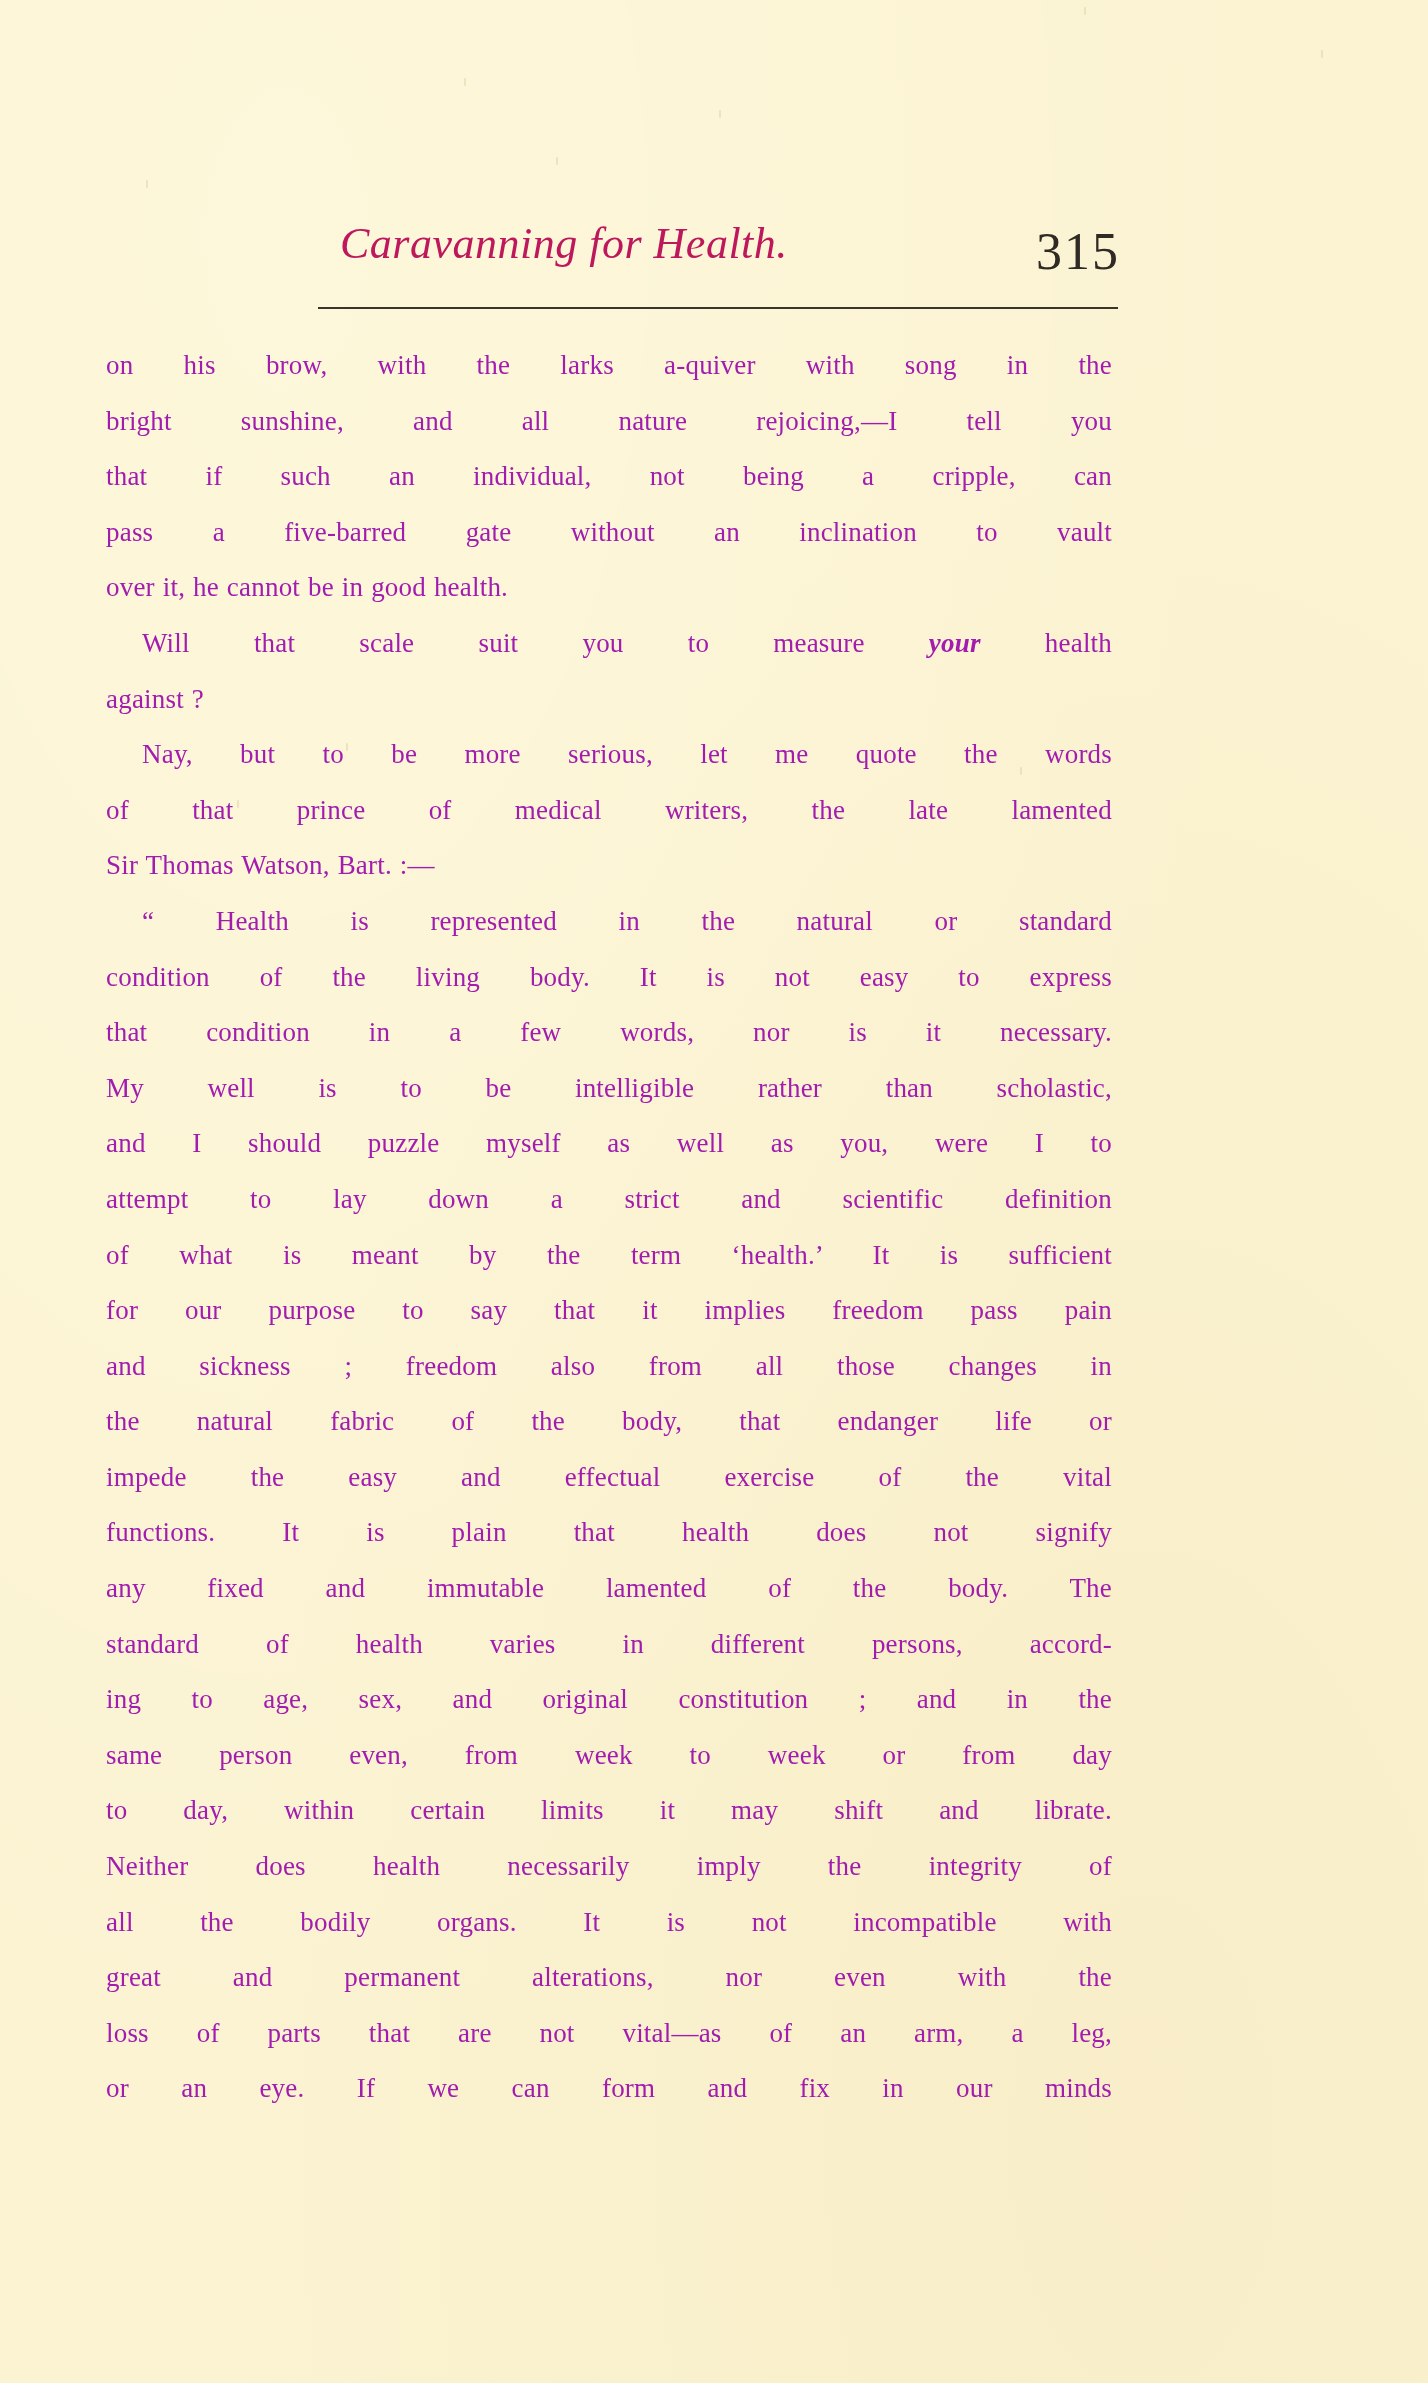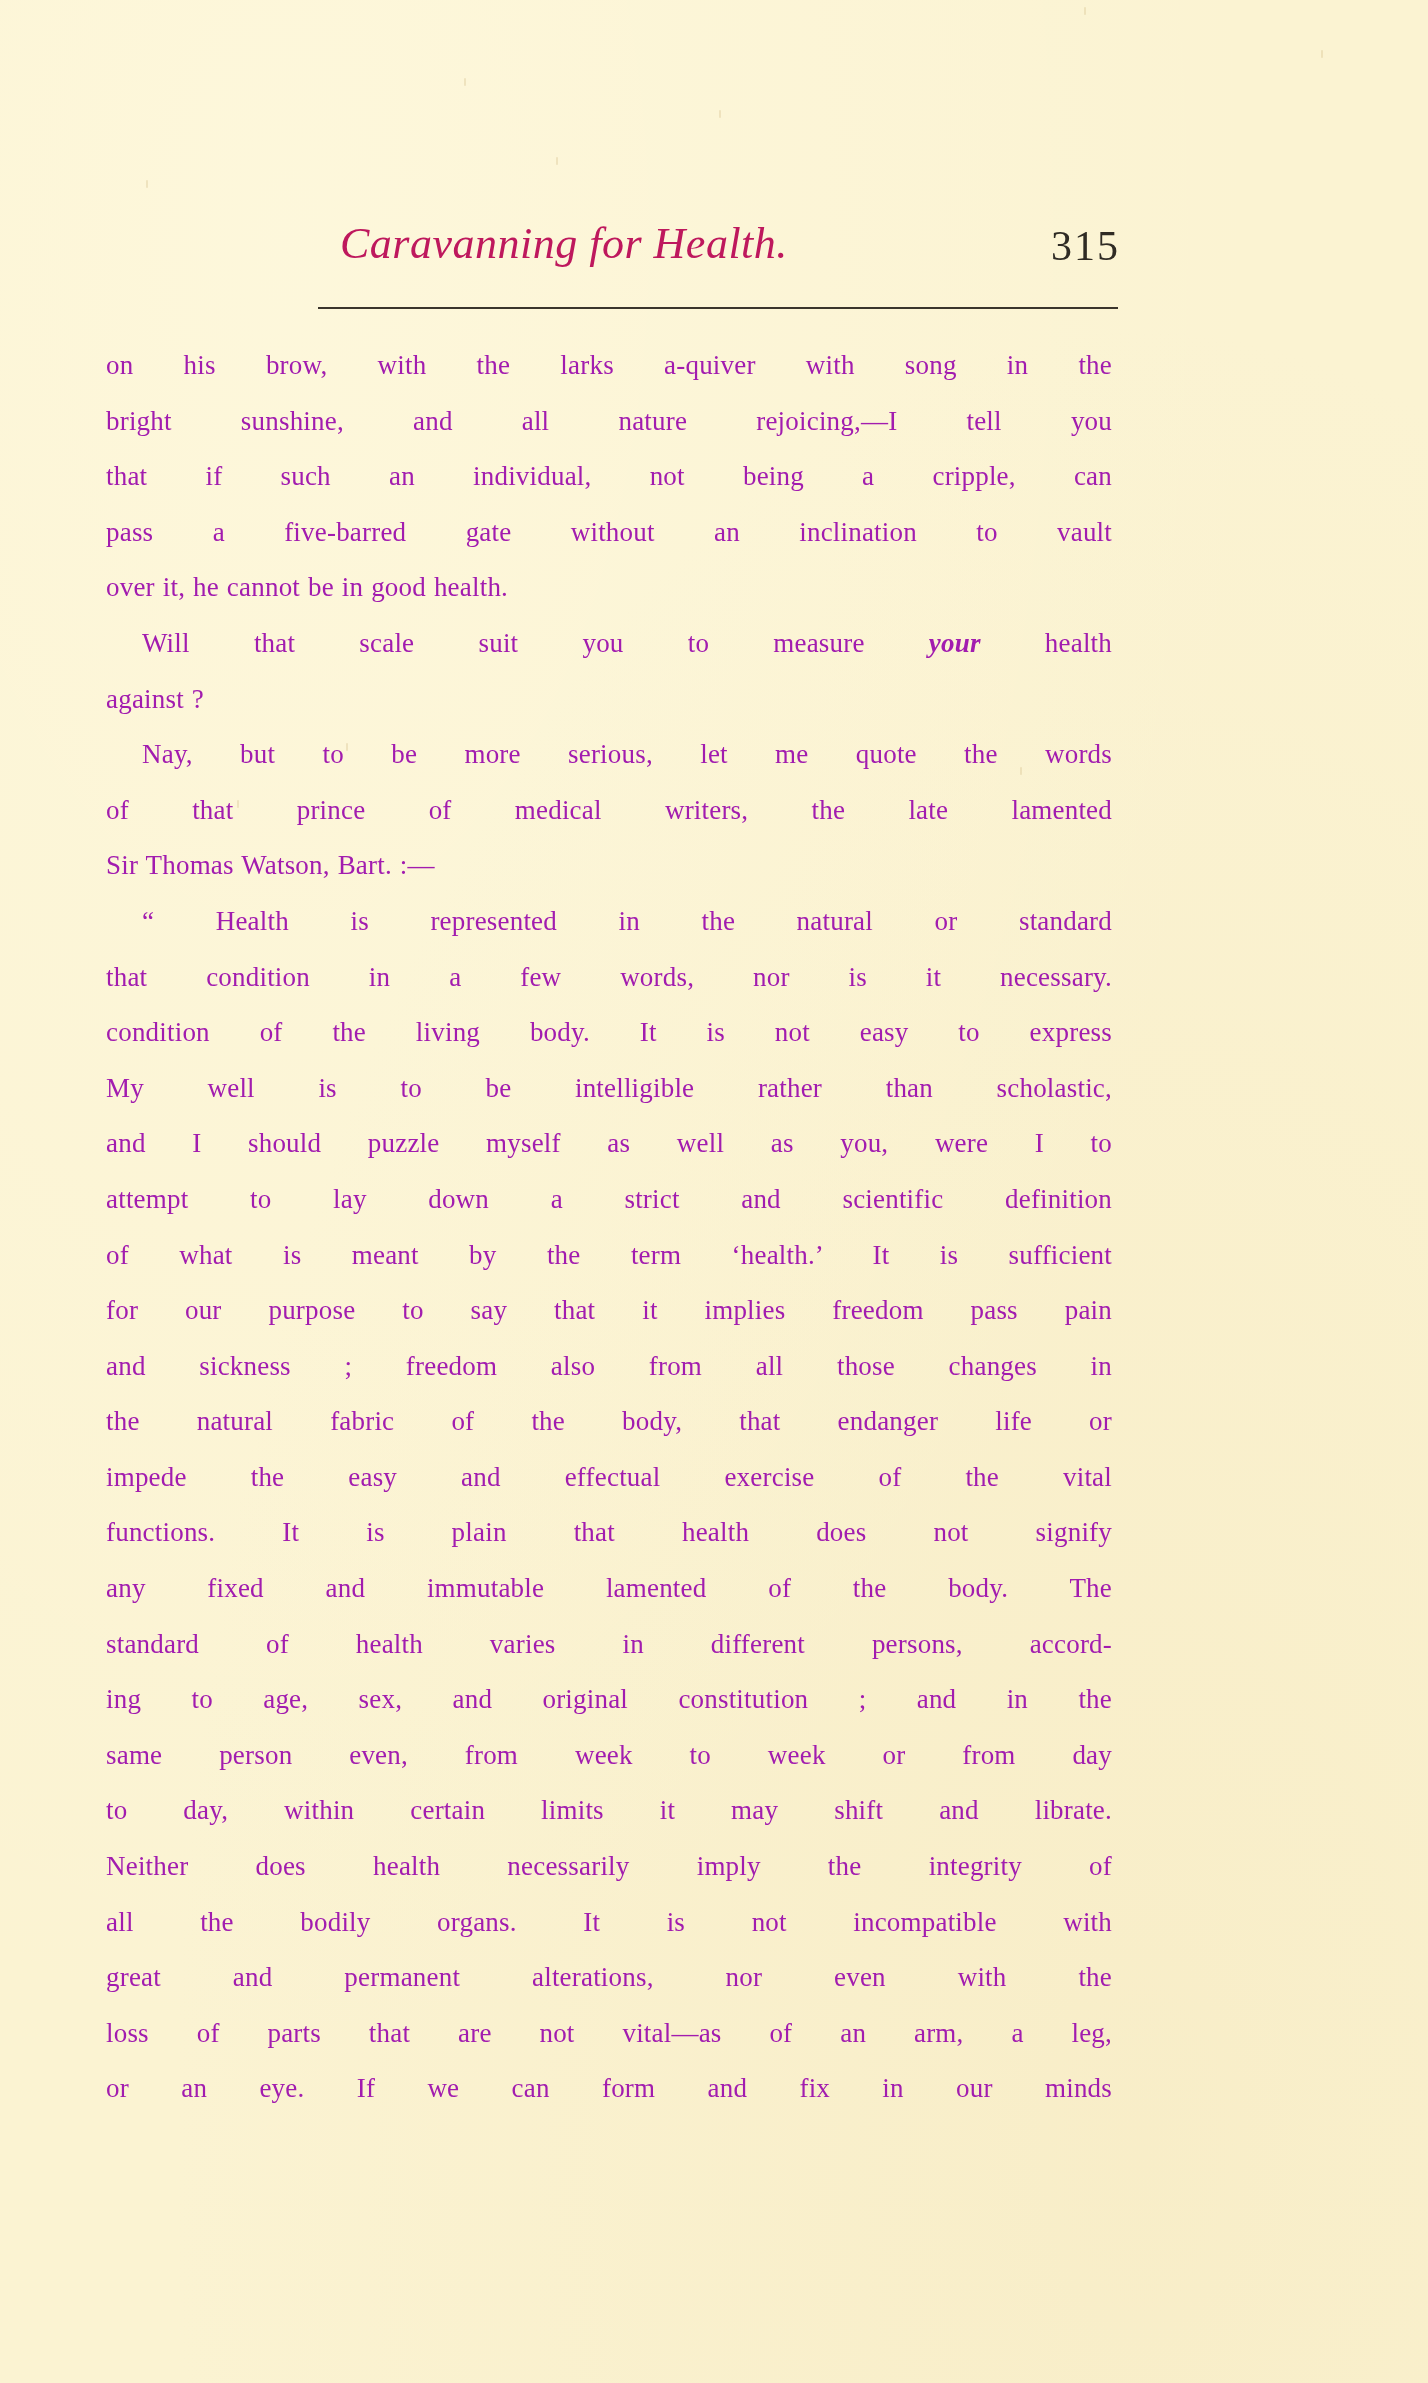--- a/index.html
+++ b/index.html
@@ -40,21 +40,21 @@
       font-size: 44px;
       letter-spacing: 0.5px;
       color: #be185d;
       white-space: nowrap;
     }
     .page-number {
       position: absolute;
       right: 0;
       top: 4px;
       font-family: "Liberation Serif", "DejaVu Serif", serif;
-      font-size: 42px;
+      font-size: 52px;
       letter-spacing: 2px;
       color: #2f2b24;
     }
     .head-rule {
       position: absolute;
       left: 318px;
       top: 307px;
       width: 800px;
       height: 2px;
       background: #3a352c;
@@ -126,22 +126,22 @@
       <div class="line"><span class="line-inner">bright sunshine, and all nature rejoicing,—I tell you</span></div>
       <div class="line"><span class="line-inner">that if such an individual, not being a cripple, can</span></div>
       <div class="line"><span class="line-inner">pass a five-barred gate without an inclination to vault</span></div>
       <div class="line last"><span class="line-inner">over it, he cannot be in good health.</span></div>
       <div class="line indent"><span class="line-inner"><span>Will that scale suit you to measure </span><span class="ital">your</span><span> health</span></span></div>
       <div class="line last"><span class="line-inner">against ?</span></div>
       <div class="line indent"><span class="line-inner">Nay, but to be more serious, let me quote the words</span></div>
       <div class="line"><span class="line-inner">of that prince of medical writers, the late lamented</span></div>
       <div class="line last"><span class="line-inner">Sir Thomas Watson, Bart. :—</span></div>
       <div class="line indent"><span class="line-inner">“ Health is represented in the natural or standard</span></div>
+      <div class="line"><span class="line-inner">condition of the living body.  It is not easy to express</span></div>
       <div class="line"><span class="line-inner">that condition in a few words, nor is it necessary.</span></div>
-      <div class="line"><span class="line-inner">condition of the living body.  It is not easy to express</span></div>
       <div class="line"><span class="line-inner">My well is to be intelligible rather than scholastic,</span></div>
       <div class="line"><span class="line-inner">and I should puzzle myself as well as you, were I to</span></div>
       <div class="line"><span class="line-inner">attempt to lay down a strict and scientific definition</span></div>
       <div class="line"><span class="line-inner">of what is meant by the term ‘health.’  It is sufficient</span></div>
       <div class="line"><span class="line-inner">for our purpose to say that it implies freedom pass pain</span></div>
       <div class="line"><span class="line-inner">and sickness ; freedom also from all those changes in</span></div>
       <div class="line"><span class="line-inner">the natural fabric of the body, that endanger life or</span></div>
       <div class="line"><span class="line-inner">impede the easy and effectual exercise of the vital</span></div>
       <div class="line"><span class="line-inner">functions.  It is plain that health does not signify</span></div>
       <div class="line"><span class="line-inner">any fixed and immutable lamented of the body.  The</span></div>

